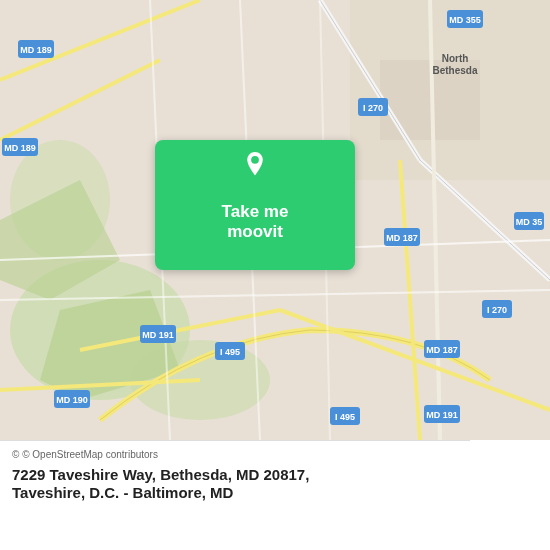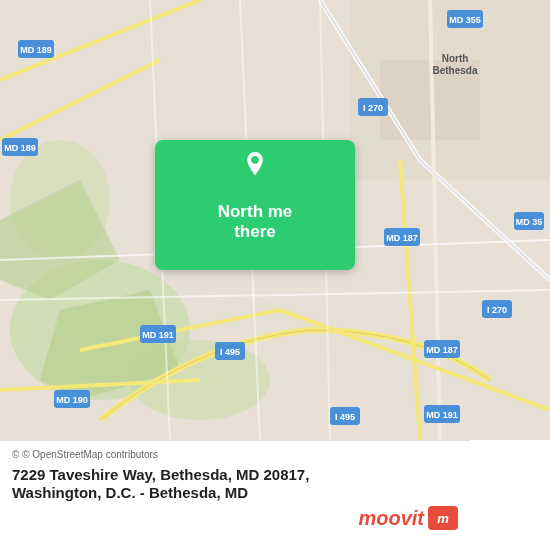--- a/index.html
+++ b/index.html
@@ -214,35 +214,26 @@
   </svg>
 
   <div id="button-overlay">
     <div id="green-box">
 
       <svg id="pin-svg" viewBox="0 0 28 36" xmlns="http://www.w3.org/2000/svg">
         <path d="M14 0C8.477 0 4 4.477 4 10c0 7.5 10 20 10 20s10-12.5 10-20c0-5.523-4.477-10-10-10z" fill="white"></path>
         <circle cx="14" cy="10" r="5" fill="#2ecc71"></circle>
       </svg>
 
-      <button id="take-me-there-btn">North me there</button>
+      <button id="take-me-there-btn">Take me moovit</button>
     </div>
   </div>
 </div>
 
 <div id="info-bar" style="position:relative;">
   <div id="openstreetmap-credit">
     <span>©</span>
     <span>© OpenStreetMap contributors</span>
   </div>
   <div id="address-line">7229 Taveshire Way, Bethesda, MD 20817,</div>
-  <div id="city-line">Washington, D.C. - Bethesda, MD</div>
-
-  <div id="moovit-logo-container">
-    <span id="moovit-text">moovit</span>
-    <div id="moovit-icon">
-      <svg width="28" height="22" viewBox="0 0 28 22" xmlns="http://www.w3.org/2000/svg">
-        <rect width="28" height="22" rx="4" fill="#e74c3c"></rect>
-        <text x="14" y="16" text-anchor="middle" fill="white" font-size="13" font-weight="bold" font-style="italic">m</text>
-      </svg>
-    </div>
-  </div>
+  <div id="city-line">Taveshire, D.C. - Baltimore, MD</div>
+
 </div>
 
 </body></html>

